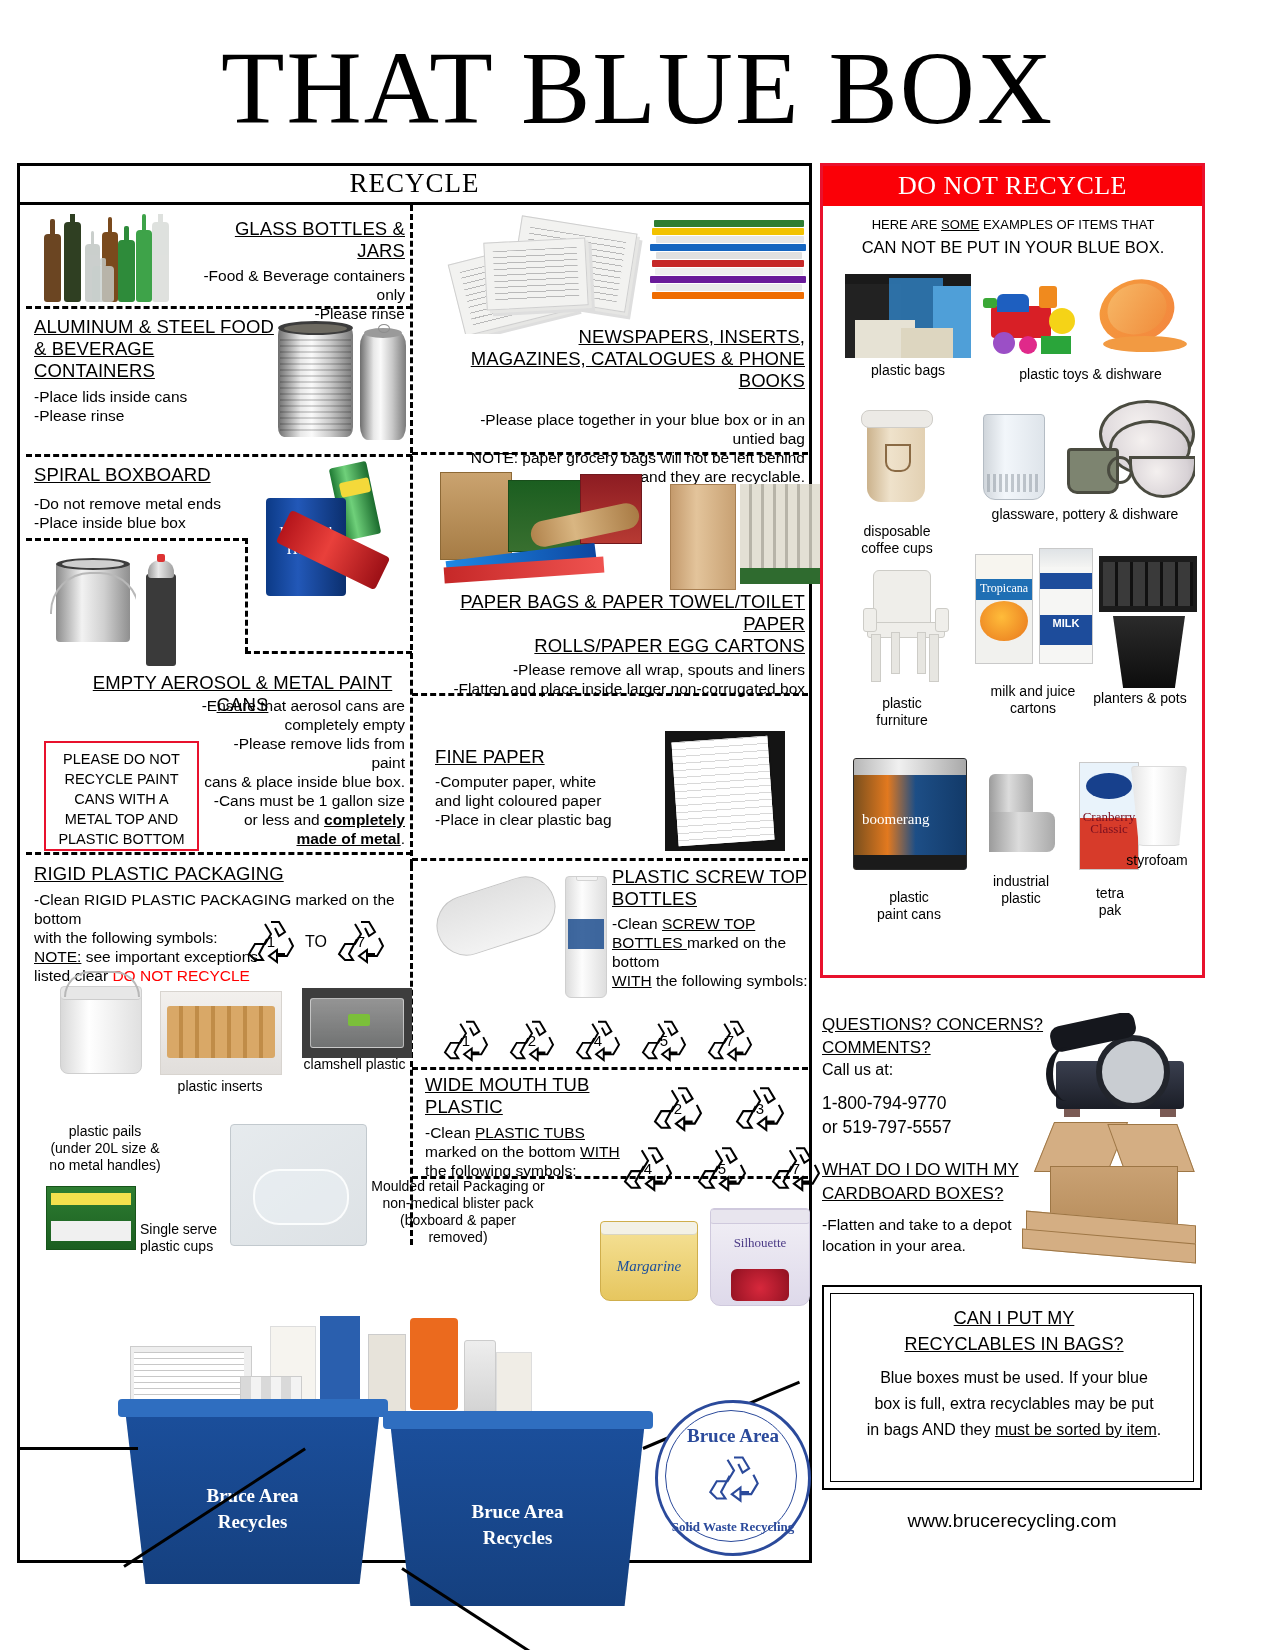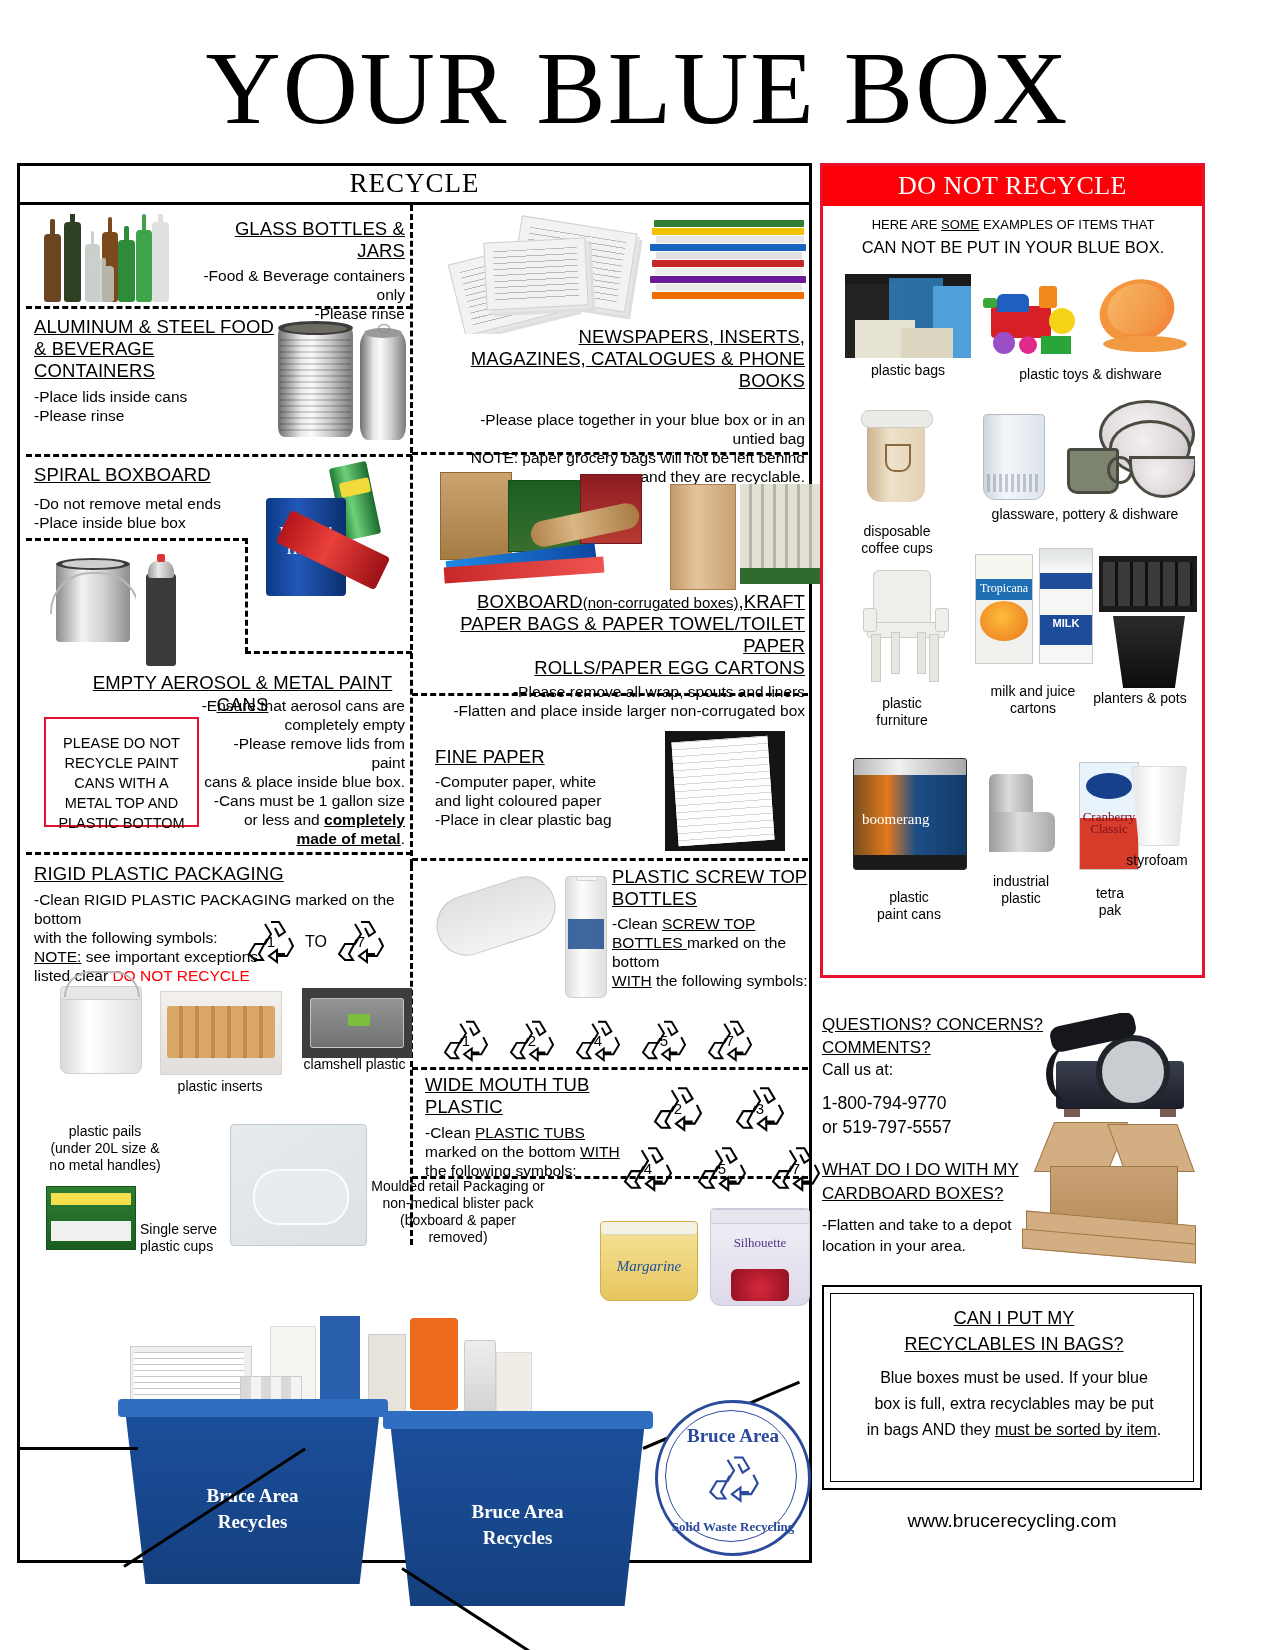--- a/index.html
+++ b/index.html
@@ -49,21 +49,21 @@
 
   .block{position:absolute;}
 
   
   .dash-h{position:absolute;border-top:3px dashed #000;height:0;}
   .dash-v{position:absolute;border-left:3px dashed #000;width:0;}
 
   
   .warn-box{
     position:absolute;border:2px solid #e8112d;box-sizing:border-box;
-    font-size:14.5px;line-height:20px;text-align:center;padding:14px 4px;
+    font-size:14.5px;line-height:20px;text-align:center;padding:6px 4px;margin-top:24px;
   }
 
   
   .ph{position:absolute;overflow:hidden;}
 
   
   .bottle{position:absolute;bottom:0;border-radius:4px 4px 3px 3px;}
   .bottle:before{content:"";position:absolute;left:38%;top:-22%;width:24%;height:26%;background:inherit;border-radius:2px;}
 
   
@@ -187,21 +187,21 @@
   .qbox{position:absolute;}
   .bagbox{position:absolute;border:2px solid #000;box-sizing:border-box;}
   .bagbox-inner{position:absolute;left:6px;top:6px;right:6px;bottom:6px;border:1px solid #000;}
   .website{position:absolute;text-align:center;font-size:19px;}
 </style>
 </head>
 <body>
 
 <div class="page">
 
-  <div class="poster-title">YOUR BLUE BOX</div>
+  <div class="poster-title">THAT BLUE BOX</div>
 
   <div class="recycle-col">
     <div class="recycle-header">RECYCLE</div>
     <div class="recycle-rule"></div>
 
     <div class="dash-v" style="left:390px;top:39px;height:660px;"></div>
     <div class="dash-v" style="left:390px;top:699px;height:380px;"></div>
 
     <div class="dash-h" style="left:6px;top:140px;width:386px;"></div>
     <div class="dash-h" style="left:6px;top:288px;width:386px;"></div>
@@ -333,23 +333,20 @@
       <div style="position:absolute;left:100px;top:48px;width:110px;height:26px;background:linear-gradient(90deg,#b1834c,#d9b682 40%,#a87a44);border-radius:13px;transform:rotate(-12deg);"></div>
       <div style="position:absolute;left:16px;top:88px;width:150px;height:16px;background:linear-gradient(90deg,#1e88e5,#0d47a1);transform:rotate(-7deg);"></div>
       <div style="position:absolute;left:14px;top:98px;width:160px;height:16px;background:linear-gradient(90deg,#c62828,#ef5350);transform:rotate(-4deg);"></div>
     </div>
     <div class="ph kraft" style="left:650px;top:318px;width:64px;height:104px;"></div>
     <div class="ph egg" style="left:720px;top:318px;width:88px;height:100px;">
       <div class="eggbumps"></div>
       <div style="position:absolute;left:0;bottom:0;width:100%;height:16px;background:#2f6b2f;"></div>
     </div>
     <div class="block right" style="left:400px;top:425px;width:385px;">
-      <div>
-        <span class="h">BOXBOARD</span><span class="u" style="font-size:15px;">(non-corrugated boxes)</span><span class="h">,KRAFT</span>
-      </div>
       <div class="h">PAPER BAGS &amp; PAPER TOWEL/TOILET PAPER</div>
       <div class="h">ROLLS/PAPER EGG CARTONS</div>
       <div class="t" style="margin-top:3px;">-Please remove all wrap, spouts and liners</div>
       <div class="t">-Flatten and place inside larger non-corrugated box</div>
     </div>
 
     <div class="block" style="left:415px;top:580px;width:230px;">
       <div class="h">FINE PAPER</div>
       <div class="t" style="margin-top:4px;">-Computer paper, white</div>
       <div class="t">and light coloured paper</div>

